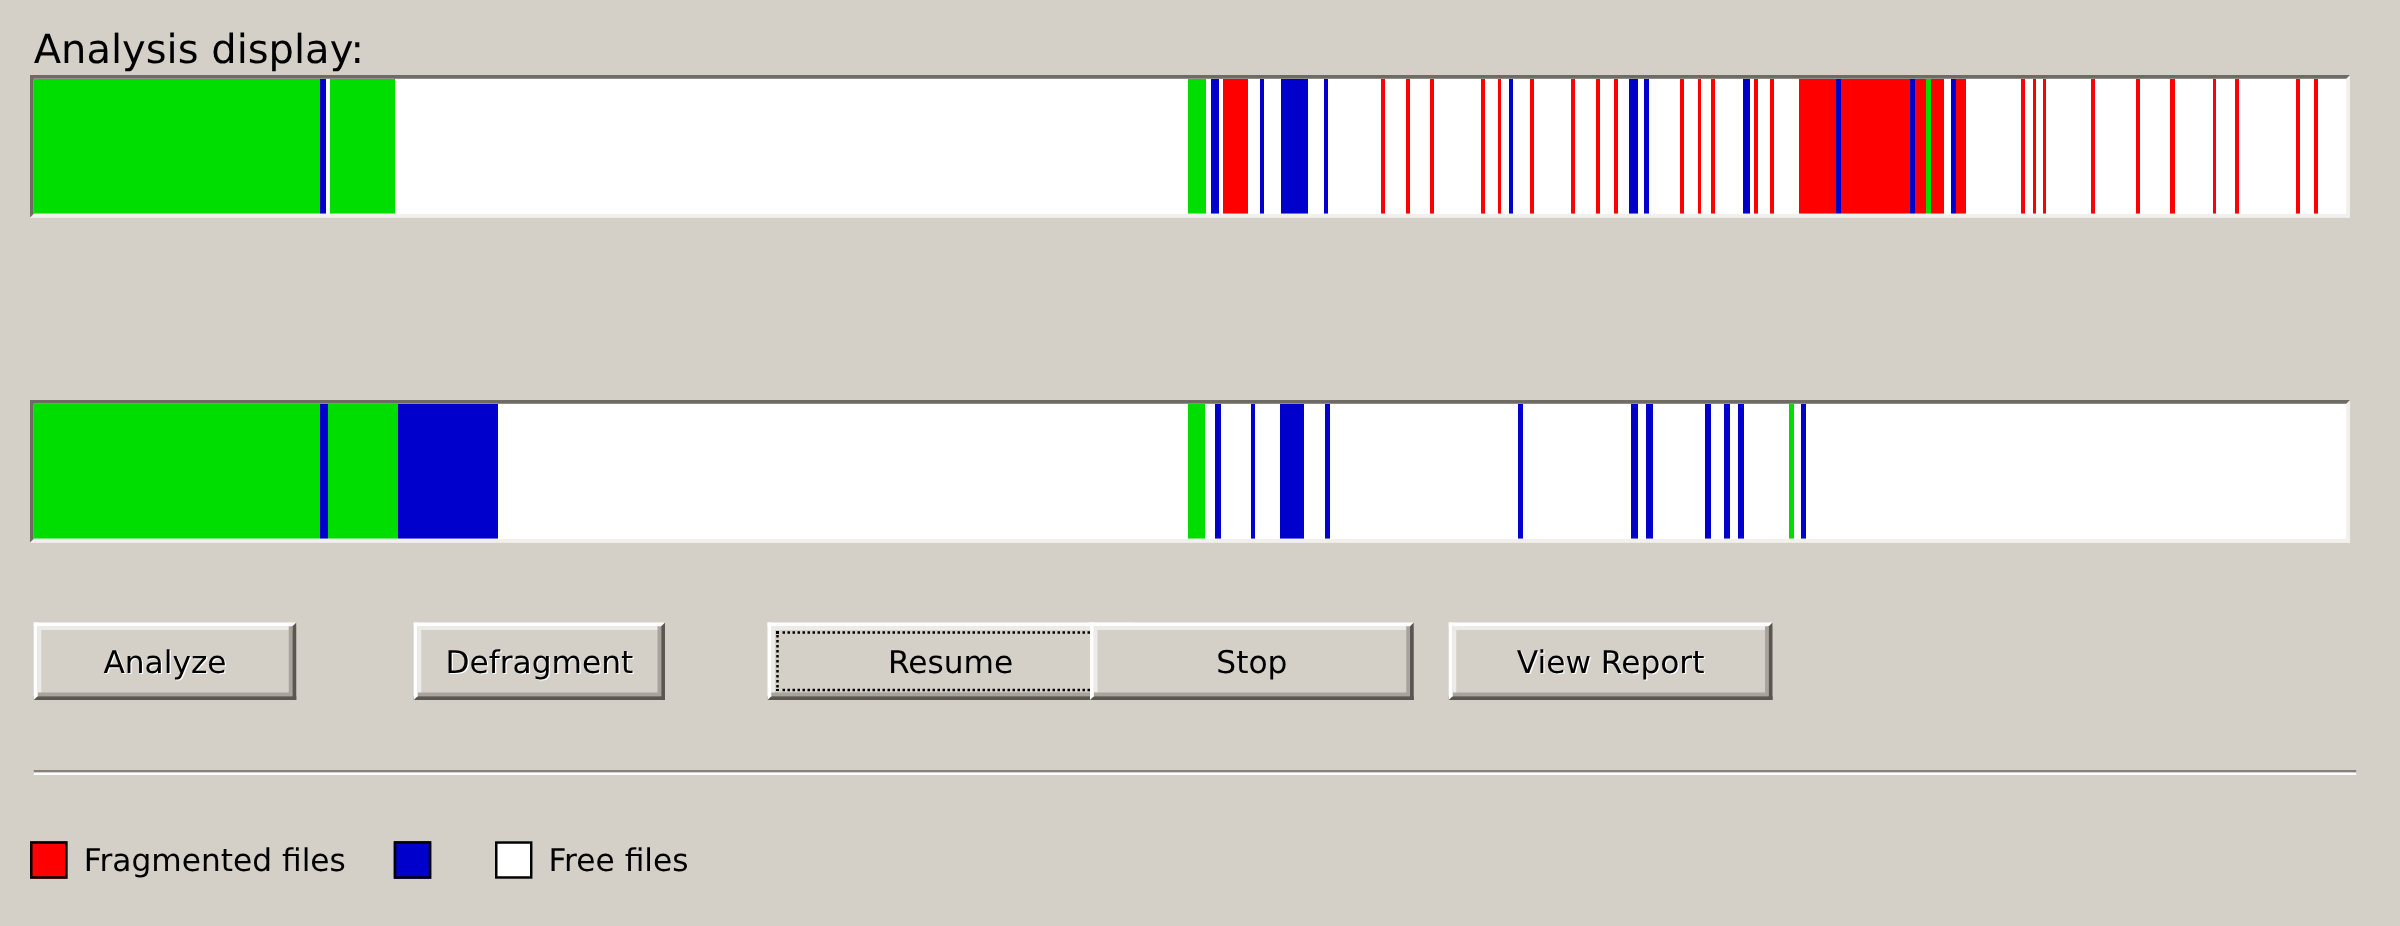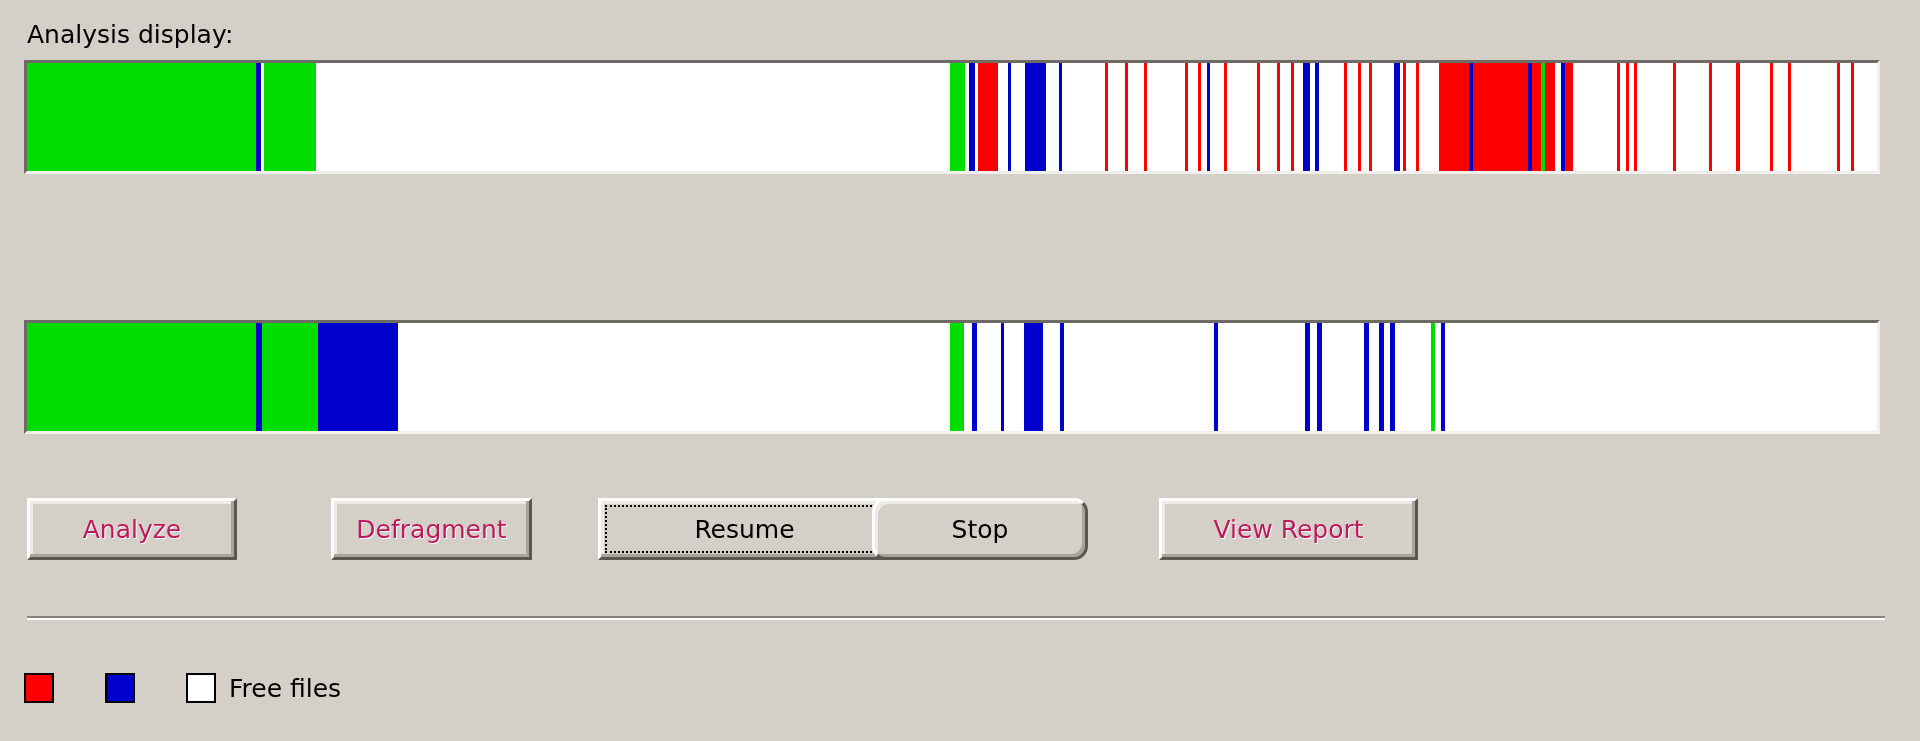--- a/index.html
+++ b/index.html
@@ -18,21 +18,21 @@
   .panel {
     position: absolute;
     left: 0; top: 0;
     width: 1920px;
     height: 741px;
     background: #d4d0c8;
   }
 
   .section-label {
     position: absolute;
-    font-size: 25px;
+    font-size: 32px;
     color: #000000;
     white-space: nowrap;
     letter-spacing: 0px;
   }
 
   #analysis-label { left: 27px; top: 20px; }
   #defrag-label   { left: 27px; top: 272px; }
 
   
   .display-bar {
@@ -81,21 +81,21 @@
     font-size: 25px;
     color: #000000;
     display: flex;
     align-items: center;
     justify-content: center;
     padding: 0;
     cursor: default;
     user-select: none;
   }
   .btn.disabled {
-    color: #be185d;
+    color: #000000;
     text-shadow: 1px 1px 0 #ffffff;
   }
   .btn .focus-ring {
     position: absolute;
     left: 4px; top: 4px; right: 4px; bottom: 4px;
     border: 2px dotted #000000;
     pointer-events: none;
   }
   .btn-label { position: relative; z-index: 2; }
 
@@ -271,37 +271,38 @@
       </svg>
   </div>
 
   <div class="button-row" id="button-row">
       <button class="btn disabled" disabled="" style="left: 3px; width: 210px;">
         <span class="btn-label">Analyze</span>
       </button>
       <button class="btn disabled" disabled="" style="left: 279px; width: 201px; margin-left: 28px;">
         <span class="btn-label">Defragment</span>
       </button>
-      <button class="btn" style="left: 574px; width: 293px;">
+      <button class="btn" style="left: 590px; width: 293px;">
         <span class="focus-ring"></span>
         <span class="btn-label">Resume</span>
       </button>
-      <button class="btn" style="left: 848px; width: 216px; border-radius: 14px;">
+      <button class="btn" style="left: 848px; width: 259px;">
         <span class="btn-label">Stop</span>
       </button>
       <button class="btn disabled" disabled="" style="left: 1135px; width: 259px;">
         <span class="btn-label">View Report</span>
       </button>
     </div>
 
   <div id="separator"></div>
 
   <div id="legend">
       <div class="legend-item">
         <span class="legend-swatch" style="background: rgb(255, 0, 0);"></span>
+        <span class="legend-text">Fragmented files</span>
       </div>
       <div class="legend-item">
         <span class="legend-swatch" style="background: rgb(0, 0, 204);"></span>
       </div>
       <div class="legend-item">
         <span class="legend-swatch" style="background: rgb(255, 255, 255);"></span>
         <span class="legend-text">Free files</span>
       </div>
     </div>
 

